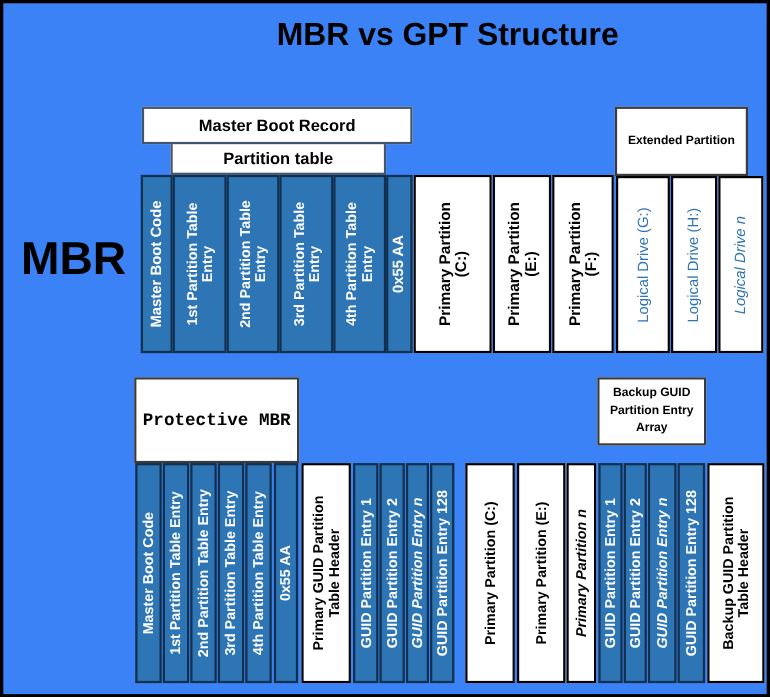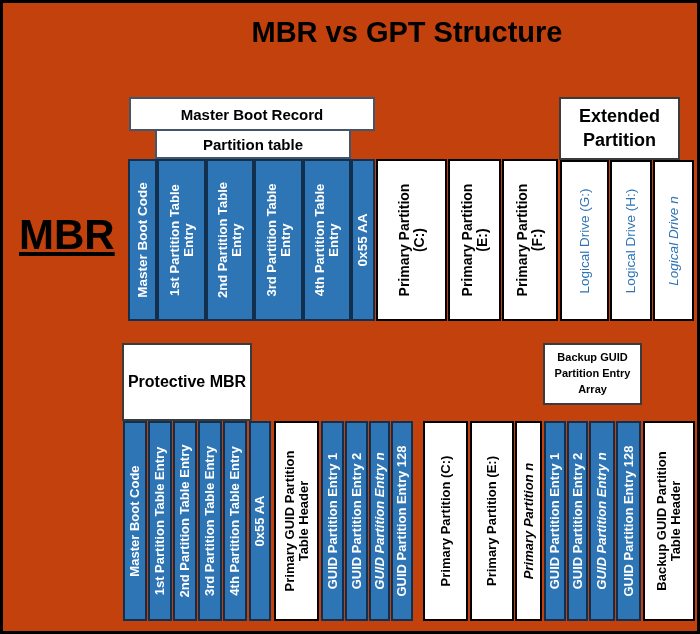--- a/index.html
+++ b/index.html
@@ -1,40 +1,40 @@
 <!DOCTYPE html>
 <html><head>
 <meta charset="utf-8">
 <style>
   html,body{margin:0;padding:0;background:#fff;}
   .page{
     position:relative;width:700px;height:634px;box-sizing:border-box;
-    border:3px solid #000;background:#c2410c;overflow:hidden;
+    border:3px solid #000;background:#3b82f6;overflow:hidden;
     font-family:"Liberation Sans",sans-serif;color:#000;
   }
   .title{
     position:absolute;left:120px;right:6px;top:13px;text-align:center;
     font-size:29px;font-weight:bold;letter-spacing:0px;
   }
   .row-label{position:absolute;font-weight:bold;font-size:42px;}
-  .lbl-mbr{left:16px;top:208px;text-decoration:underline;}
+  .lbl-mbr{left:16px;top:208px;}
   .lbl-gpt{left:14px;top:476px;}
 
   
   .hbox{
     position:absolute;box-sizing:border-box;background:#fff;
     display:flex;align-items:center;justify-content:center;text-align:center;
     font-weight:bold;
   }
   .hbox.navy{border:2px solid #44546a;}
   .hbox.dark{border:2px solid #3b3b3b;}
   .box-mbr{left:126px;top:94px;width:246px;height:34px;font-size:15px;}
   .box-ptable{left:152px;top:126px;width:196px;height:30px;font-size:15px;}
-  .box-ext{left:556px;top:94px;width:121px;height:63px;font-size:18px;line-height:1.3;padding:0 6px;}
-  .box-protective{left:119px;top:340px;width:130px;height:78px;font-size:16px;}
+  .box-ext{left:556px;top:94px;width:121px;height:63px;font-size:11px;line-height:1.3;padding:0 6px;}
+  .box-protective{left:119px;top:340px;width:150px;height:78px;font-size:16px;font-family:Liberation Mono, monospace;}
   .box-parr{left:317px;top:340px;width:94px;height:78px;font-size:11px;line-height:1.45;padding:0 2px;}
   .box-barr{left:540px;top:340px;width:99px;height:62px;font-size:11px;line-height:1.45;padding:0 2px;}
 
   
   .vcell{position:absolute;box-sizing:border-box;border:2px solid #000;background:#fff;}
   .vcell.blue{background:#2E75B6;border-color:#132f4e;}
   .mbr-row{top:156px;height:162px;}
   .ld-row{top:157px;height:161px;}
   .gpt-row{top:418px;height:200px;}
   .vtext{

